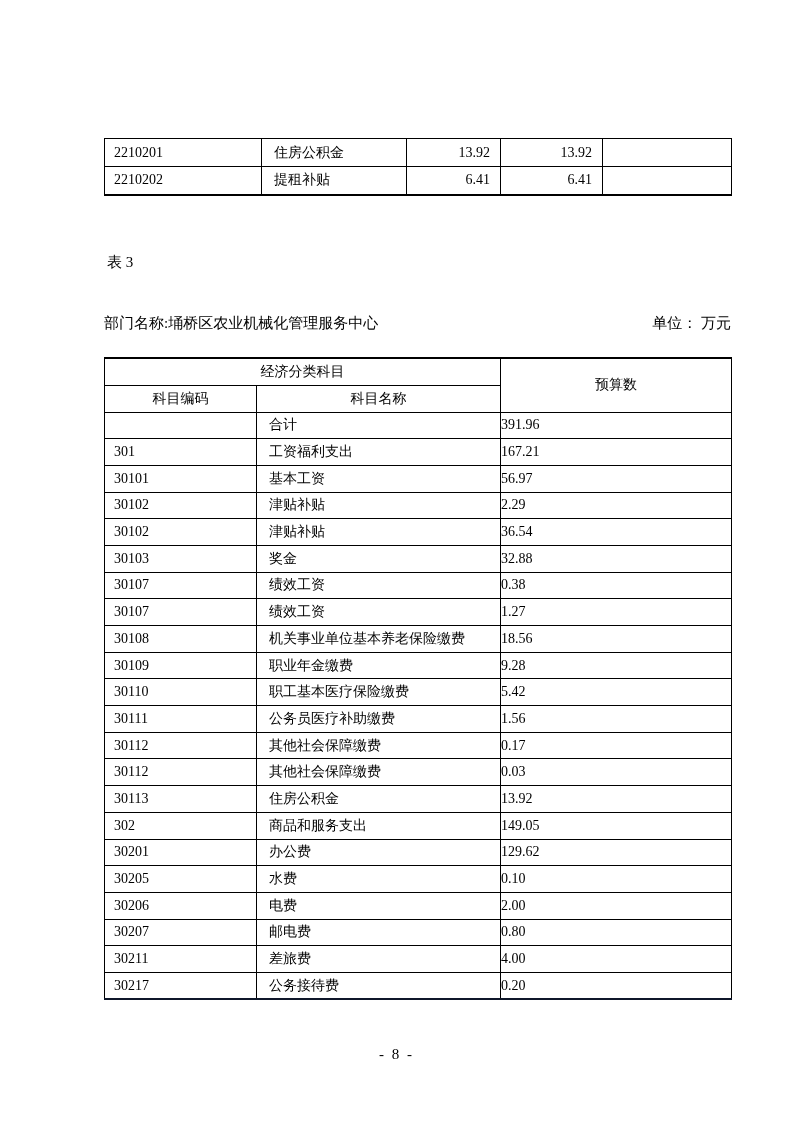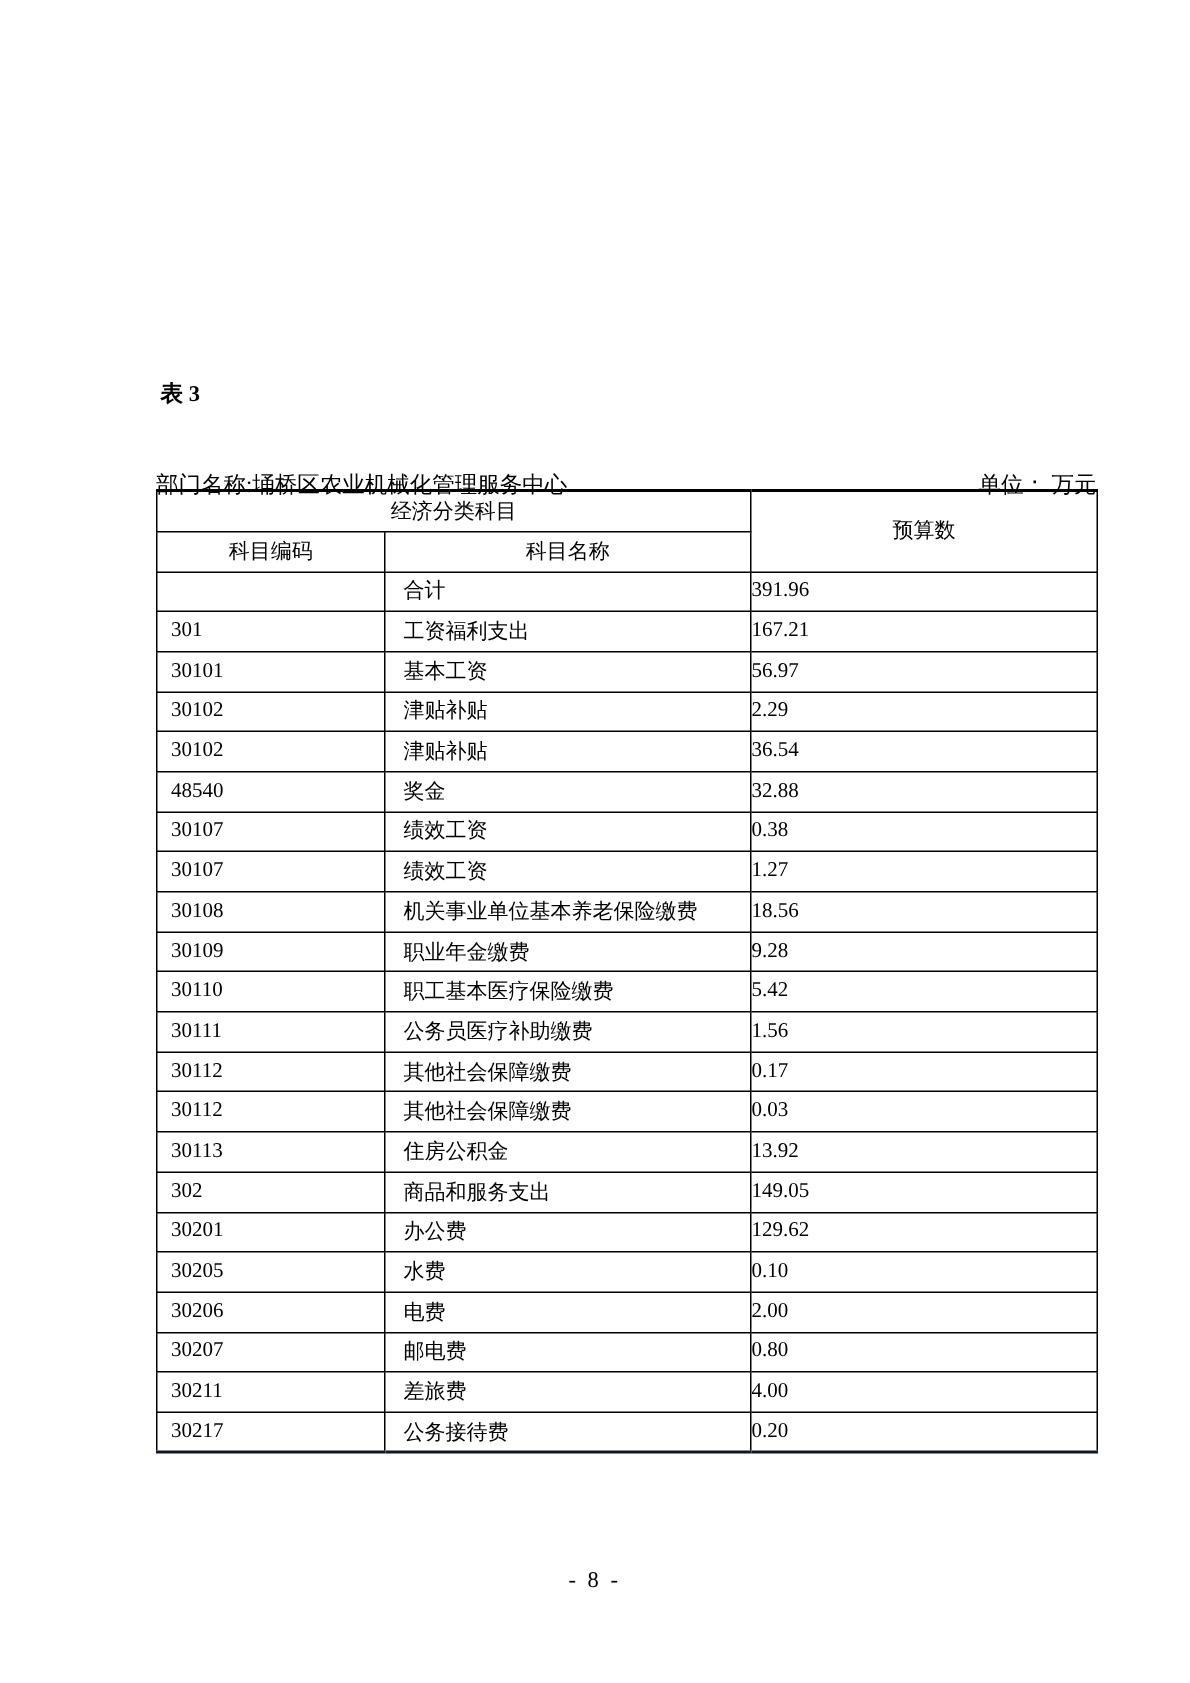--- a/index.html
+++ b/index.html
@@ -30,38 +30,37 @@
   .top-table td { height: 28px; }
   .top-table tr:last-child td { border-bottom: 2px solid #000; }
   .top-table td.code { padding-left: 9px; text-align: left; }
   .top-table td.name { padding-left: 12px; text-align: left; }
   .top-table td.num  { padding-right: 10px; text-align: right; }
 
   
   .table-label {
     position: absolute; left: 107px; top: 253px;
     font-size: 15px;
-    font-weight: bold;
   }
   .doc-title {
     position: absolute; left: 0; top: 278px; width: 793px;
     text-align: center;
     font-size: 24px; font-weight: bold;
     letter-spacing: 1px;
   }
   .meta-line {
     position: absolute; left: 104px; top: 314px; width: 627px;
     display: flex; justify-content: space-between; align-items: baseline;
     font-size: 15px;
     gap: 28px;
   }
 
   
   .main-table {
-    position: absolute; left: 104px; top: 326px; width: 627px;
+    position: absolute; left: 104px; top: 357px; width: 627px;
   }
   .main-table th { text-align: center; }
   .main-table thead tr { height: 27px; }
   .main-table thead { border-top: 2px solid #000; }
   .main-table thead tr:first-child th { border-top: 2px solid #000; }
   .main-table tbody tr { height: 26.7px; }
   .main-table tbody tr:last-child td { border-bottom: 2px solid #0f172a; }
   .main-table td.code { padding-left: 9px; text-align: left; }
   .main-table td.name { padding-left: 12px; text-align: left; }
   .main-table td.value { padding-right: 9px; text-align: left; }
@@ -71,20 +70,45 @@
     text-align: center;
     font-size: 15px;
     letter-spacing: 2px;
   }
 </style>
 </head>
 <body>
 
 <div class="page">
 
+  <table class="top-table">
+    <colgroup>
+      <col style="width:157px">
+      <col style="width:145px">
+      <col style="width:94px">
+      <col style="width:102px">
+      <col style="width:129px">
+    </colgroup>
+    <tbody>
+        <tr>
+          <td class="code">2210201</td>
+          <td class="name">住房公积金</td>
+          <td class="num">13.92</td>
+          <td class="num">13.92</td>
+          <td class="num"></td>
+        </tr>
+        <tr>
+          <td class="code">2210202</td>
+          <td class="name">提租补贴</td>
+          <td class="num">6.41</td>
+          <td class="num">6.41</td>
+          <td class="num"></td>
+        </tr>
+      </tbody>
+  </table>
 
   <div class="table-label">表 3</div>
 
 
   <div class="meta-line">
     <span>部门名称:埇桥区农业机械化管理服务中心</span>
     <span>单位： 万元</span>
   </div>
 
   <table class="main-table">
@@ -123,21 +147,21 @@
           <td class="code">30102</td>
           <td class="name">津贴补贴</td>
           <td class="value">2.29</td>
         </tr>
         <tr>
           <td class="code">30102</td>
           <td class="name">津贴补贴</td>
           <td class="value">36.54</td>
         </tr>
         <tr>
-          <td class="code">48540</td>
+          <td class="code">30103</td>
           <td class="name">奖金</td>
           <td class="value">32.88</td>
         </tr>
         <tr>
           <td class="code">30107</td>
           <td class="name">绩效工资</td>
           <td class="value">0.38</td>
         </tr>
         <tr>
           <td class="code">30107</td>

